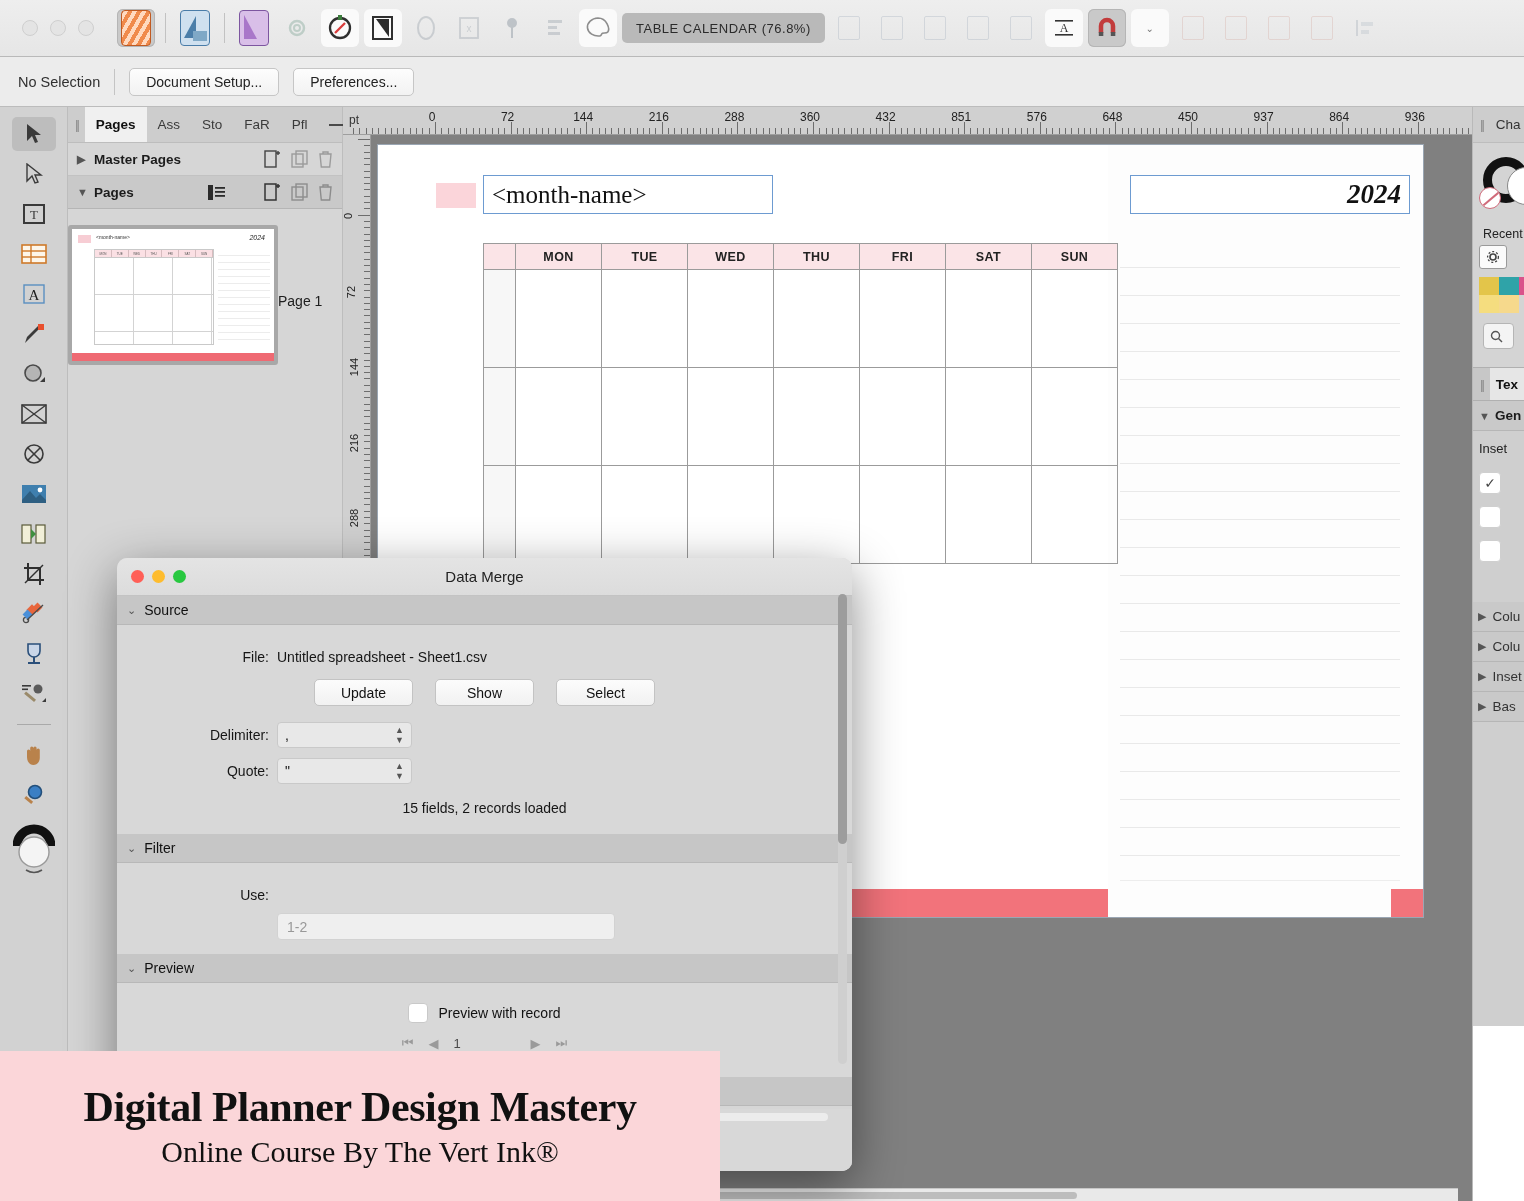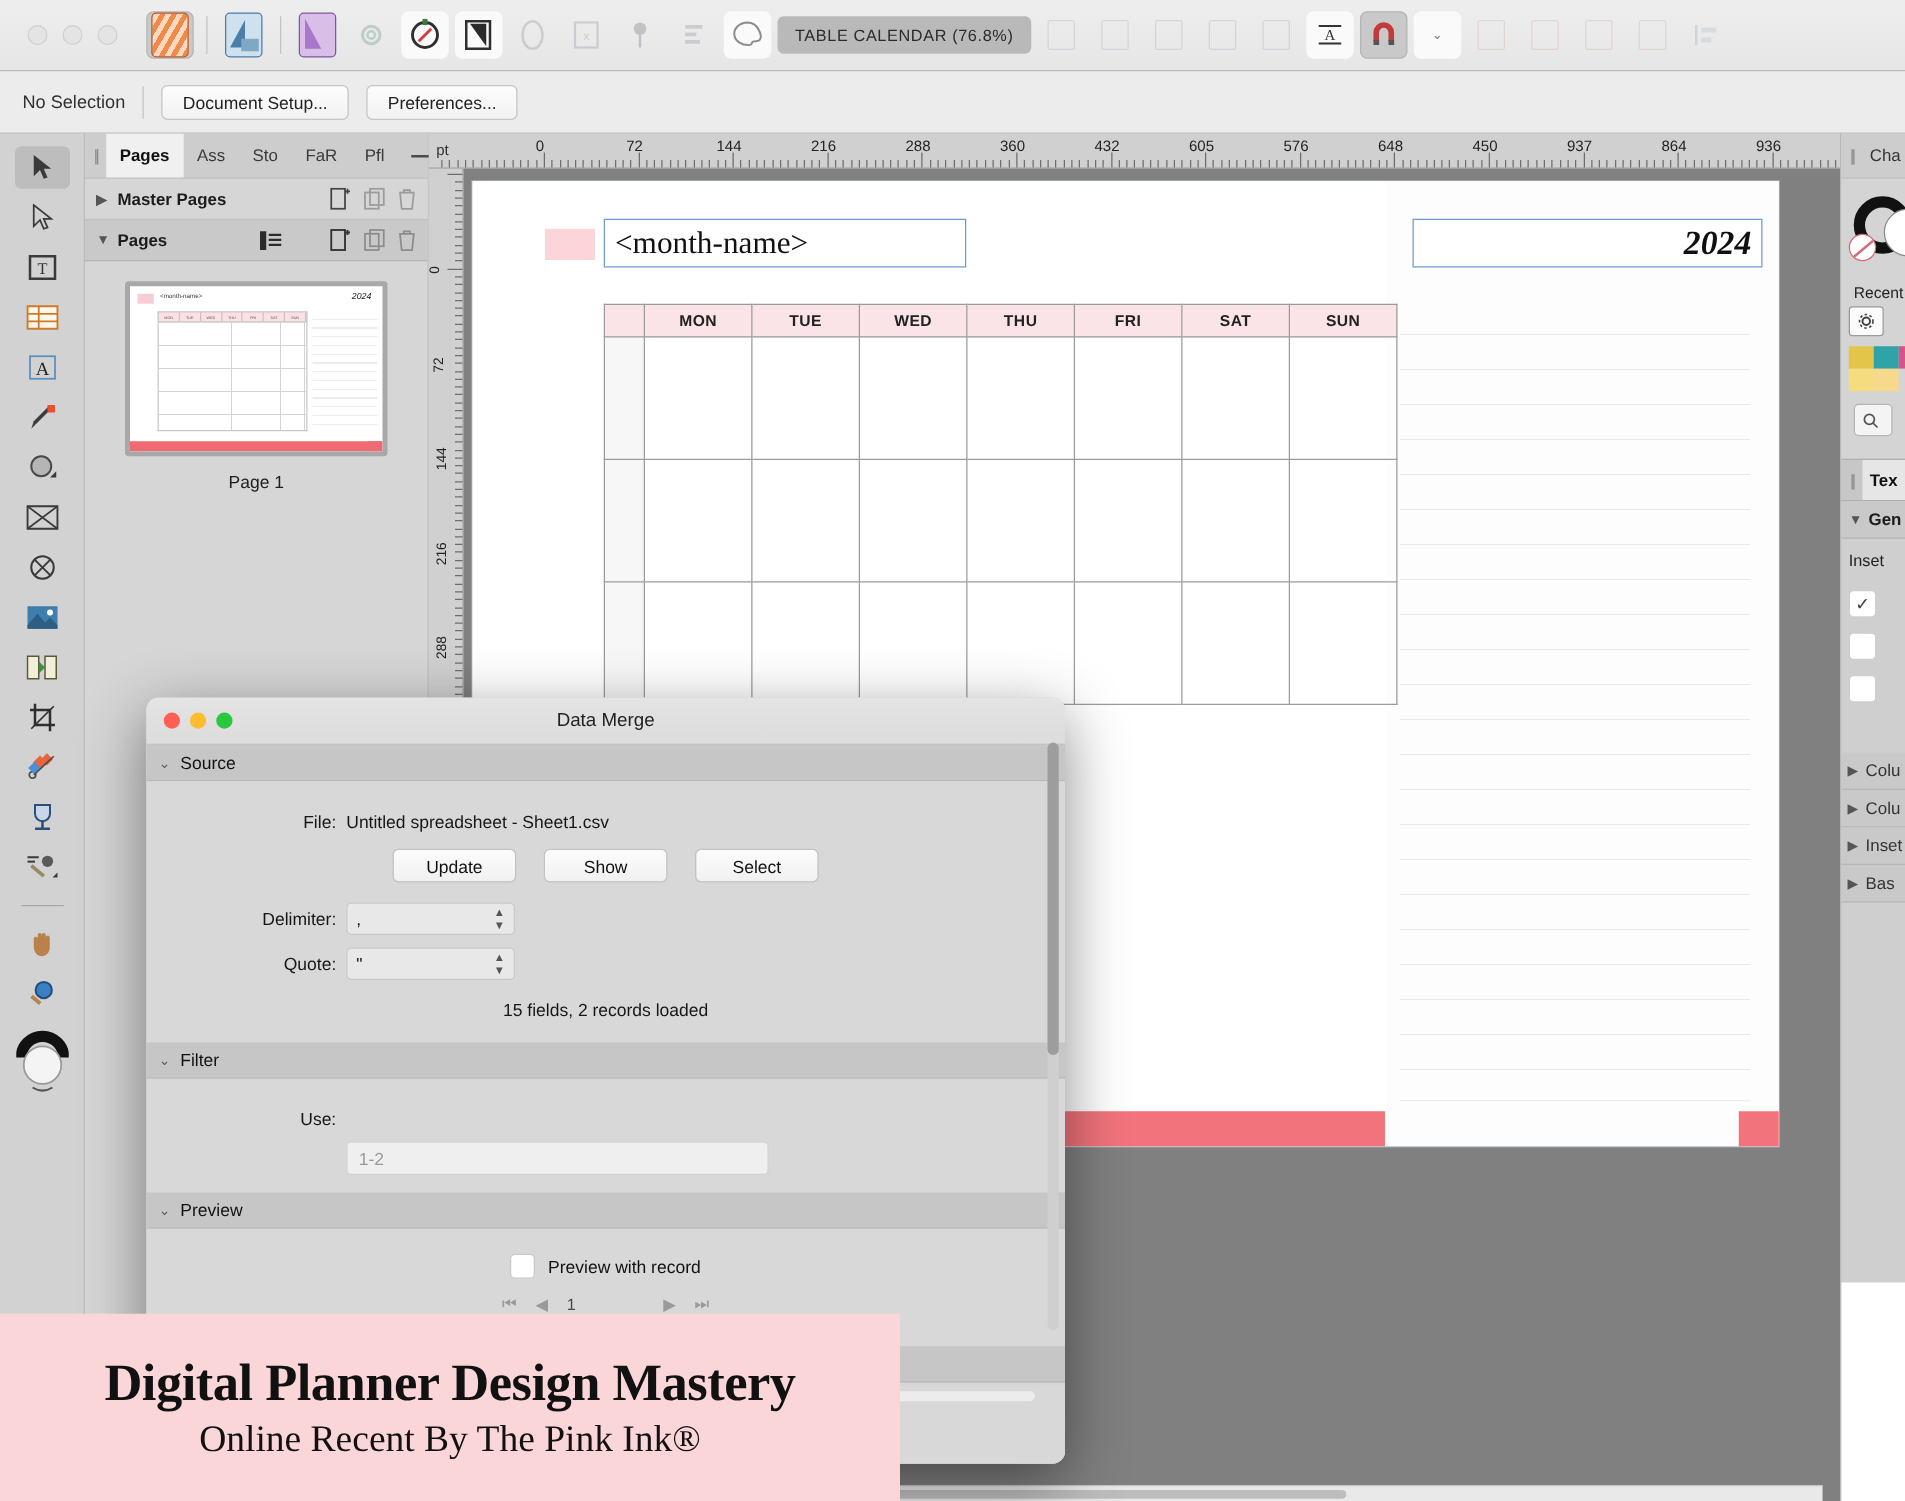--- a/index.html
+++ b/index.html
@@ -72,21 +72,21 @@
   .grip{display:flex;align-items:center;padding:0 7px;color:#8a8a8a;font-size:13px;letter-spacing:-2px;}
   .ptab{padding:0 11px;display:flex;align-items:center;font-size:13.5px;color:#3a3a3a;}
   .ptab.on{background:#f0f0f0;font-weight:bold;color:#111;}
   .hamb{margin-left:auto;display:flex;align-items:center;padding:0 10px;}
   .hamb i{display:block;width:17px;height:2px;background:#4a4a4a;margin:2px 0;}
   .prow{height:33px;display:flex;align-items:center;padding:0 9px;font-size:13.5px;font-weight:bold;color:#1c1c1c;gap:7px;}
   .prow.masters{background:#d6d6d6;border-bottom:1px solid #c2c2c2;}
   .prow.pgs{background:#c9c9c9;border-bottom:1px solid #b5b5b5;}
   .tw{font-size:11px;color:#555;width:10px;}
   .prow .acts{margin-left:auto;display:flex;gap:10px;align-items:center;}
-  .pthumbwrap{display:flex;flex-direction:column;align-items:center;padding-top:16px;}
+  .pthumbwrap{display:flex;flex-direction:row;align-items:center;padding-top:16px;}
   .pthumb{width:210px;height:140px;background:#fff;border:4px solid #a8a8a8;border-radius:3px;position:relative;overflow:hidden;}
   .pthumb .pk{position:absolute;left:6px;top:6px;width:13px;height:8px;background:#f7cdd4;}
   .pthumb .mn{position:absolute;left:24px;top:5px;font-size:5px;color:#333;}
   .pthumb .yr{position:absolute;right:9px;top:5px;font-size:7px;font-style:italic;color:#222;}
   .pthumb .grid{position:absolute;left:22px;top:20px;right:60px;bottom:16px;}
   .pthumb .grid .hdr{height:9px;background:#fbe0e4;border:.5px solid #c9c9c9;display:flex;}
   .pthumb .grid .hdr span{flex:1;border-right:.5px solid #d7bcbf;font-size:3px;display:flex;align-items:center;justify-content:center;color:#555;}
   .pthumb .grid .bdy{position:absolute;left:0;right:0;top:9px;bottom:0;border:.5px solid #c9c9c9;border-top:none;background:
      repeating-linear-gradient(to right,transparent 0 19px,#d3d3d3 19px 19.5px),
      repeating-linear-gradient(to bottom,transparent 0 18px,#d3d3d3 18px 18.5px);}
@@ -542,21 +542,21 @@
 <div id="canvas">
   <div id="hruler">
     <span class="unit">pt</span>
   <span class="hnum" style="left: 89px;">0</span>
       <span class="hnum" style="left: 164.6px;">72</span>
       <span class="hnum" style="left: 240.2px;">144</span>
       <span class="hnum" style="left: 315.8px;">216</span>
       <span class="hnum" style="left: 391.4px;">288</span>
       <span class="hnum" style="left: 467px;">360</span>
       <span class="hnum" style="left: 542.6px;">432</span>
-      <span class="hnum" style="left: 618.2px;">605</span>
+      <span class="hnum" style="left: 618.2px;">851</span>
       <span class="hnum" style="left: 693.8px;">576</span>
       <span class="hnum" style="left: 769.4px;">648</span>
       <span class="hnum" style="left: 845px;">450</span>
       <span class="hnum" style="left: 920.6px;">937</span>
       <span class="hnum" style="left: 996.2px;">864</span>
       <span class="hnum" style="left: 1071.8px;">936</span>
       <div class="htick" style="height: 6px; left: 10px;"></div>
       <div class="htick" style="height: 6px; left: 16.3px;"></div>
       <div class="htick" style="height: 6px; left: 22.6px;"></div>
       <div class="htick" style="height: 6px; left: 28.9px;"></div>
@@ -1146,14 +1146,14 @@
     </div>
 
   <div id="dlgfoot">
     <div class="line"></div>
     <div id="closebtn">Close</div>
   </div>
 </div>
 
 <div id="banner">
   <div class="b1">Digital Planner Design Mastery</div>
-  <div class="b2">Online Recent By The Pink Ink®</div>
+  <div class="b2">Online Course By The Vert Ink®</div>
 </div>
 
 </body></html>

